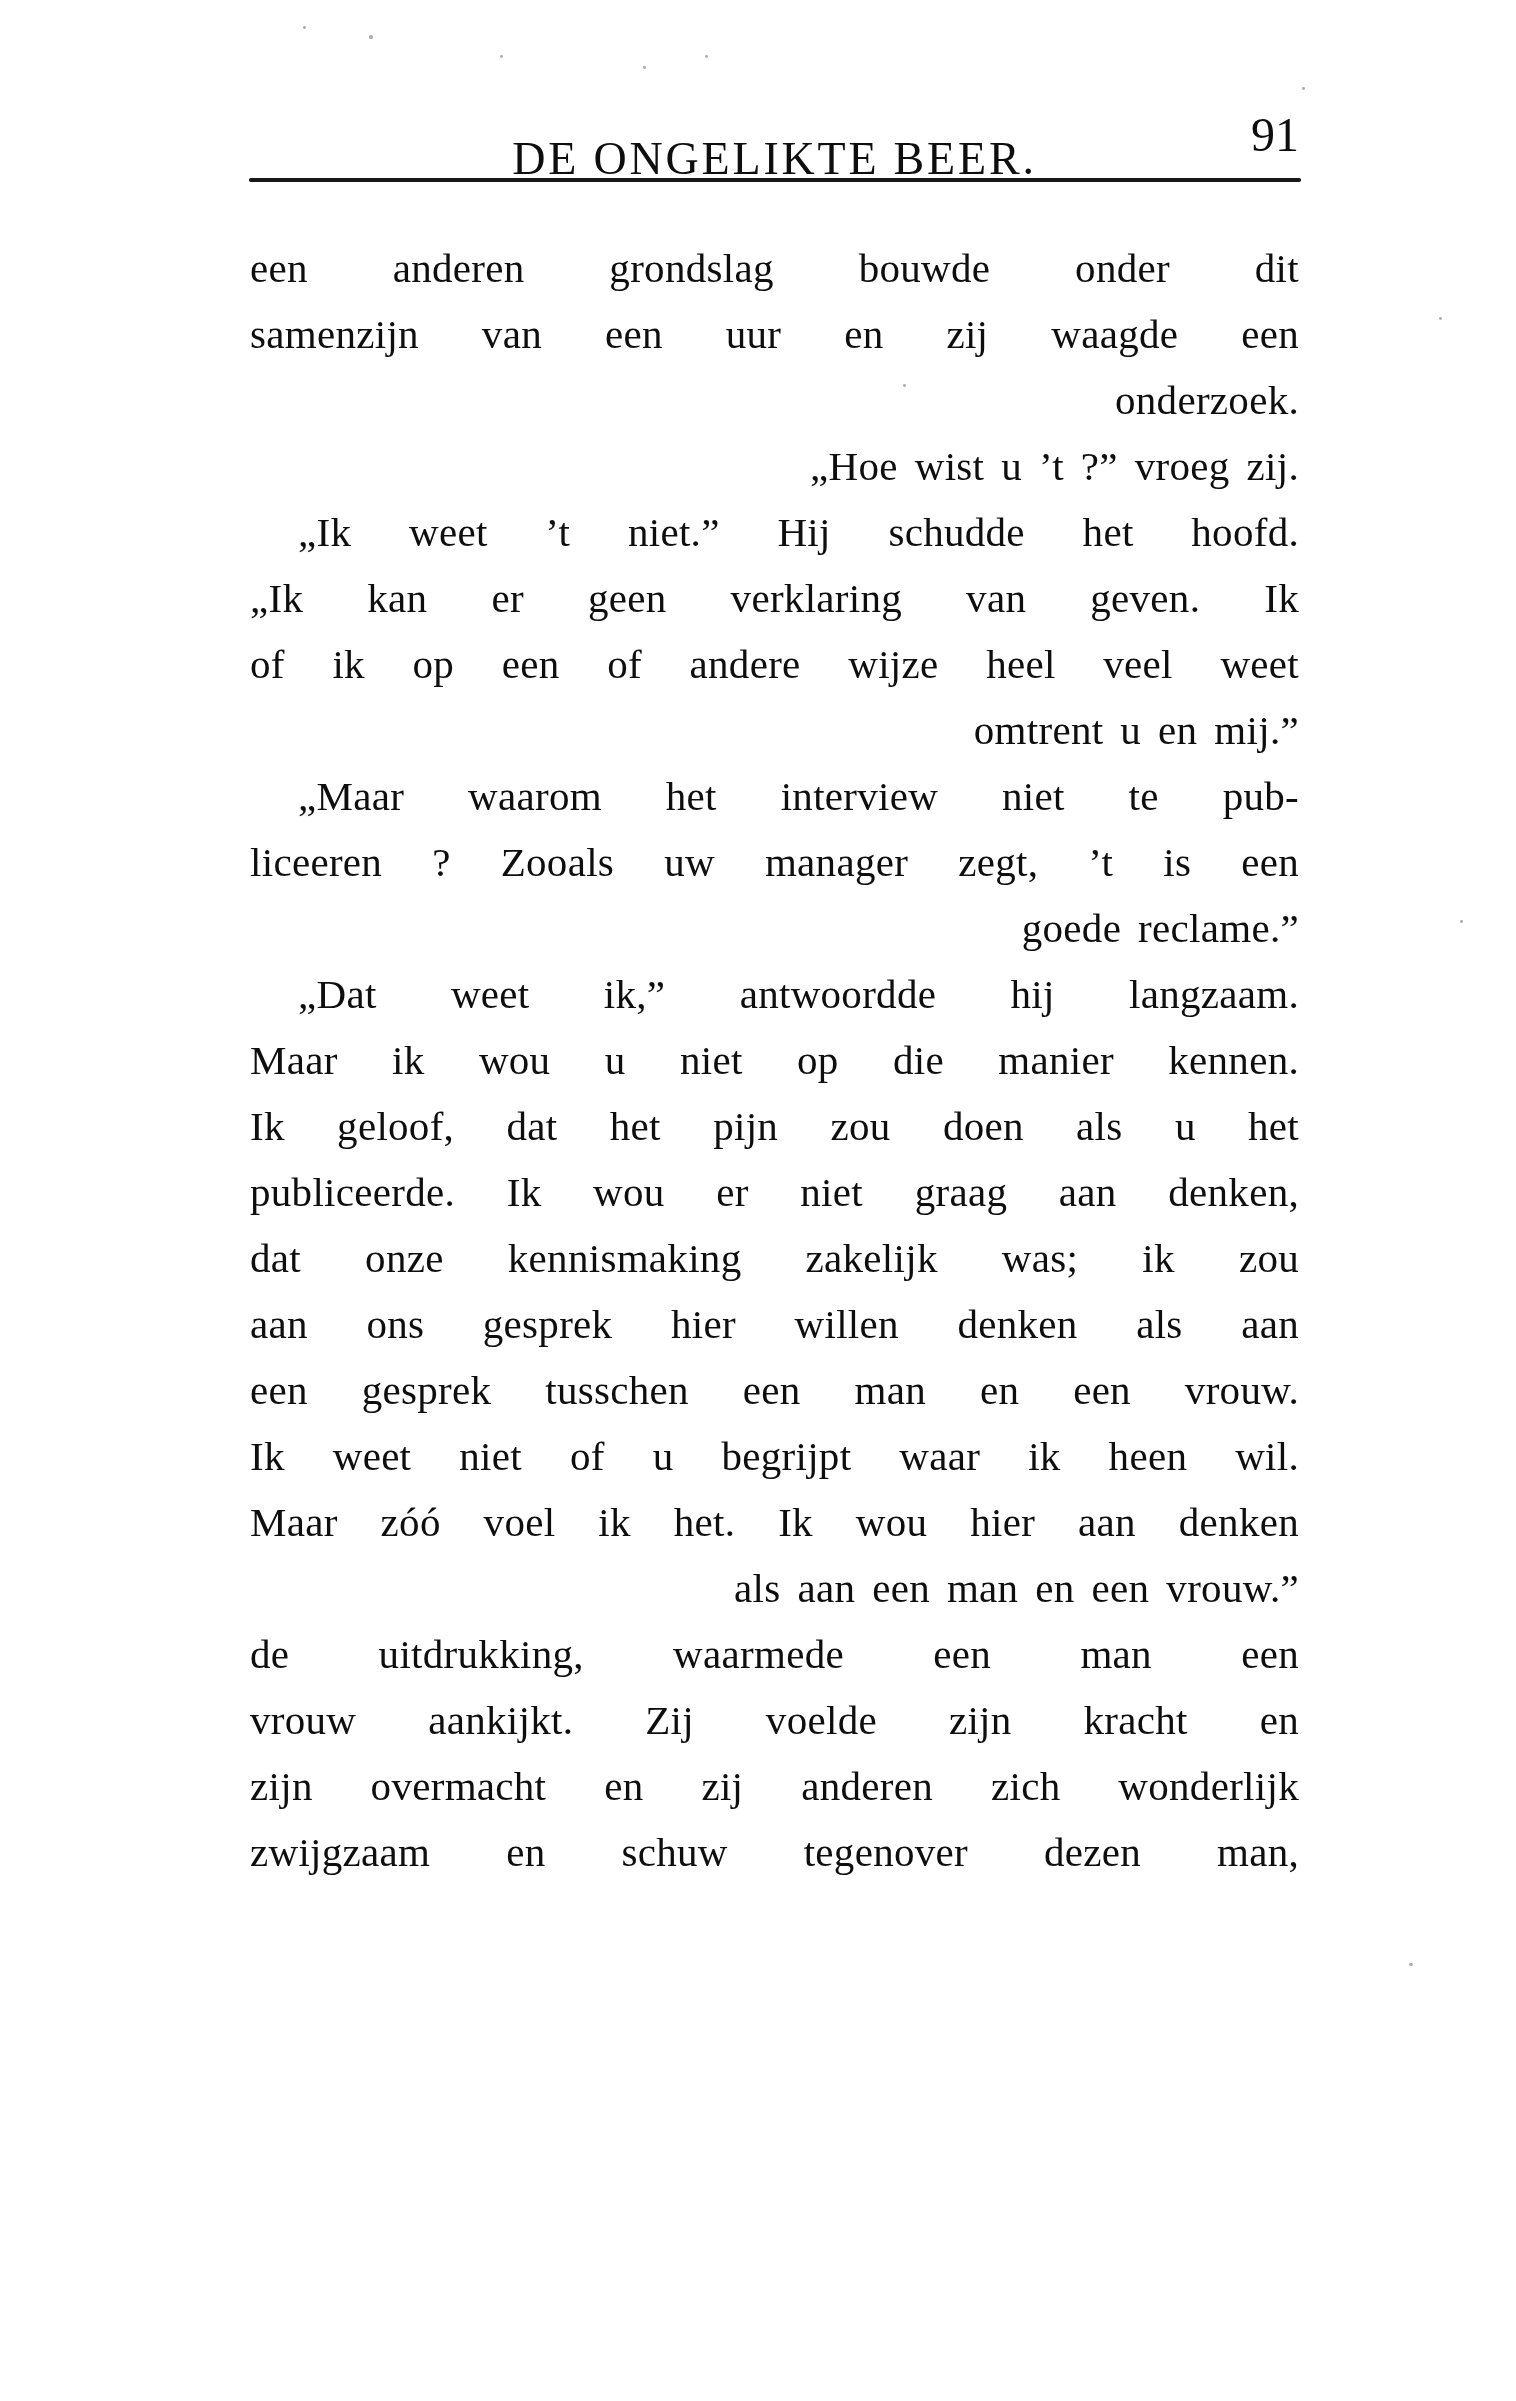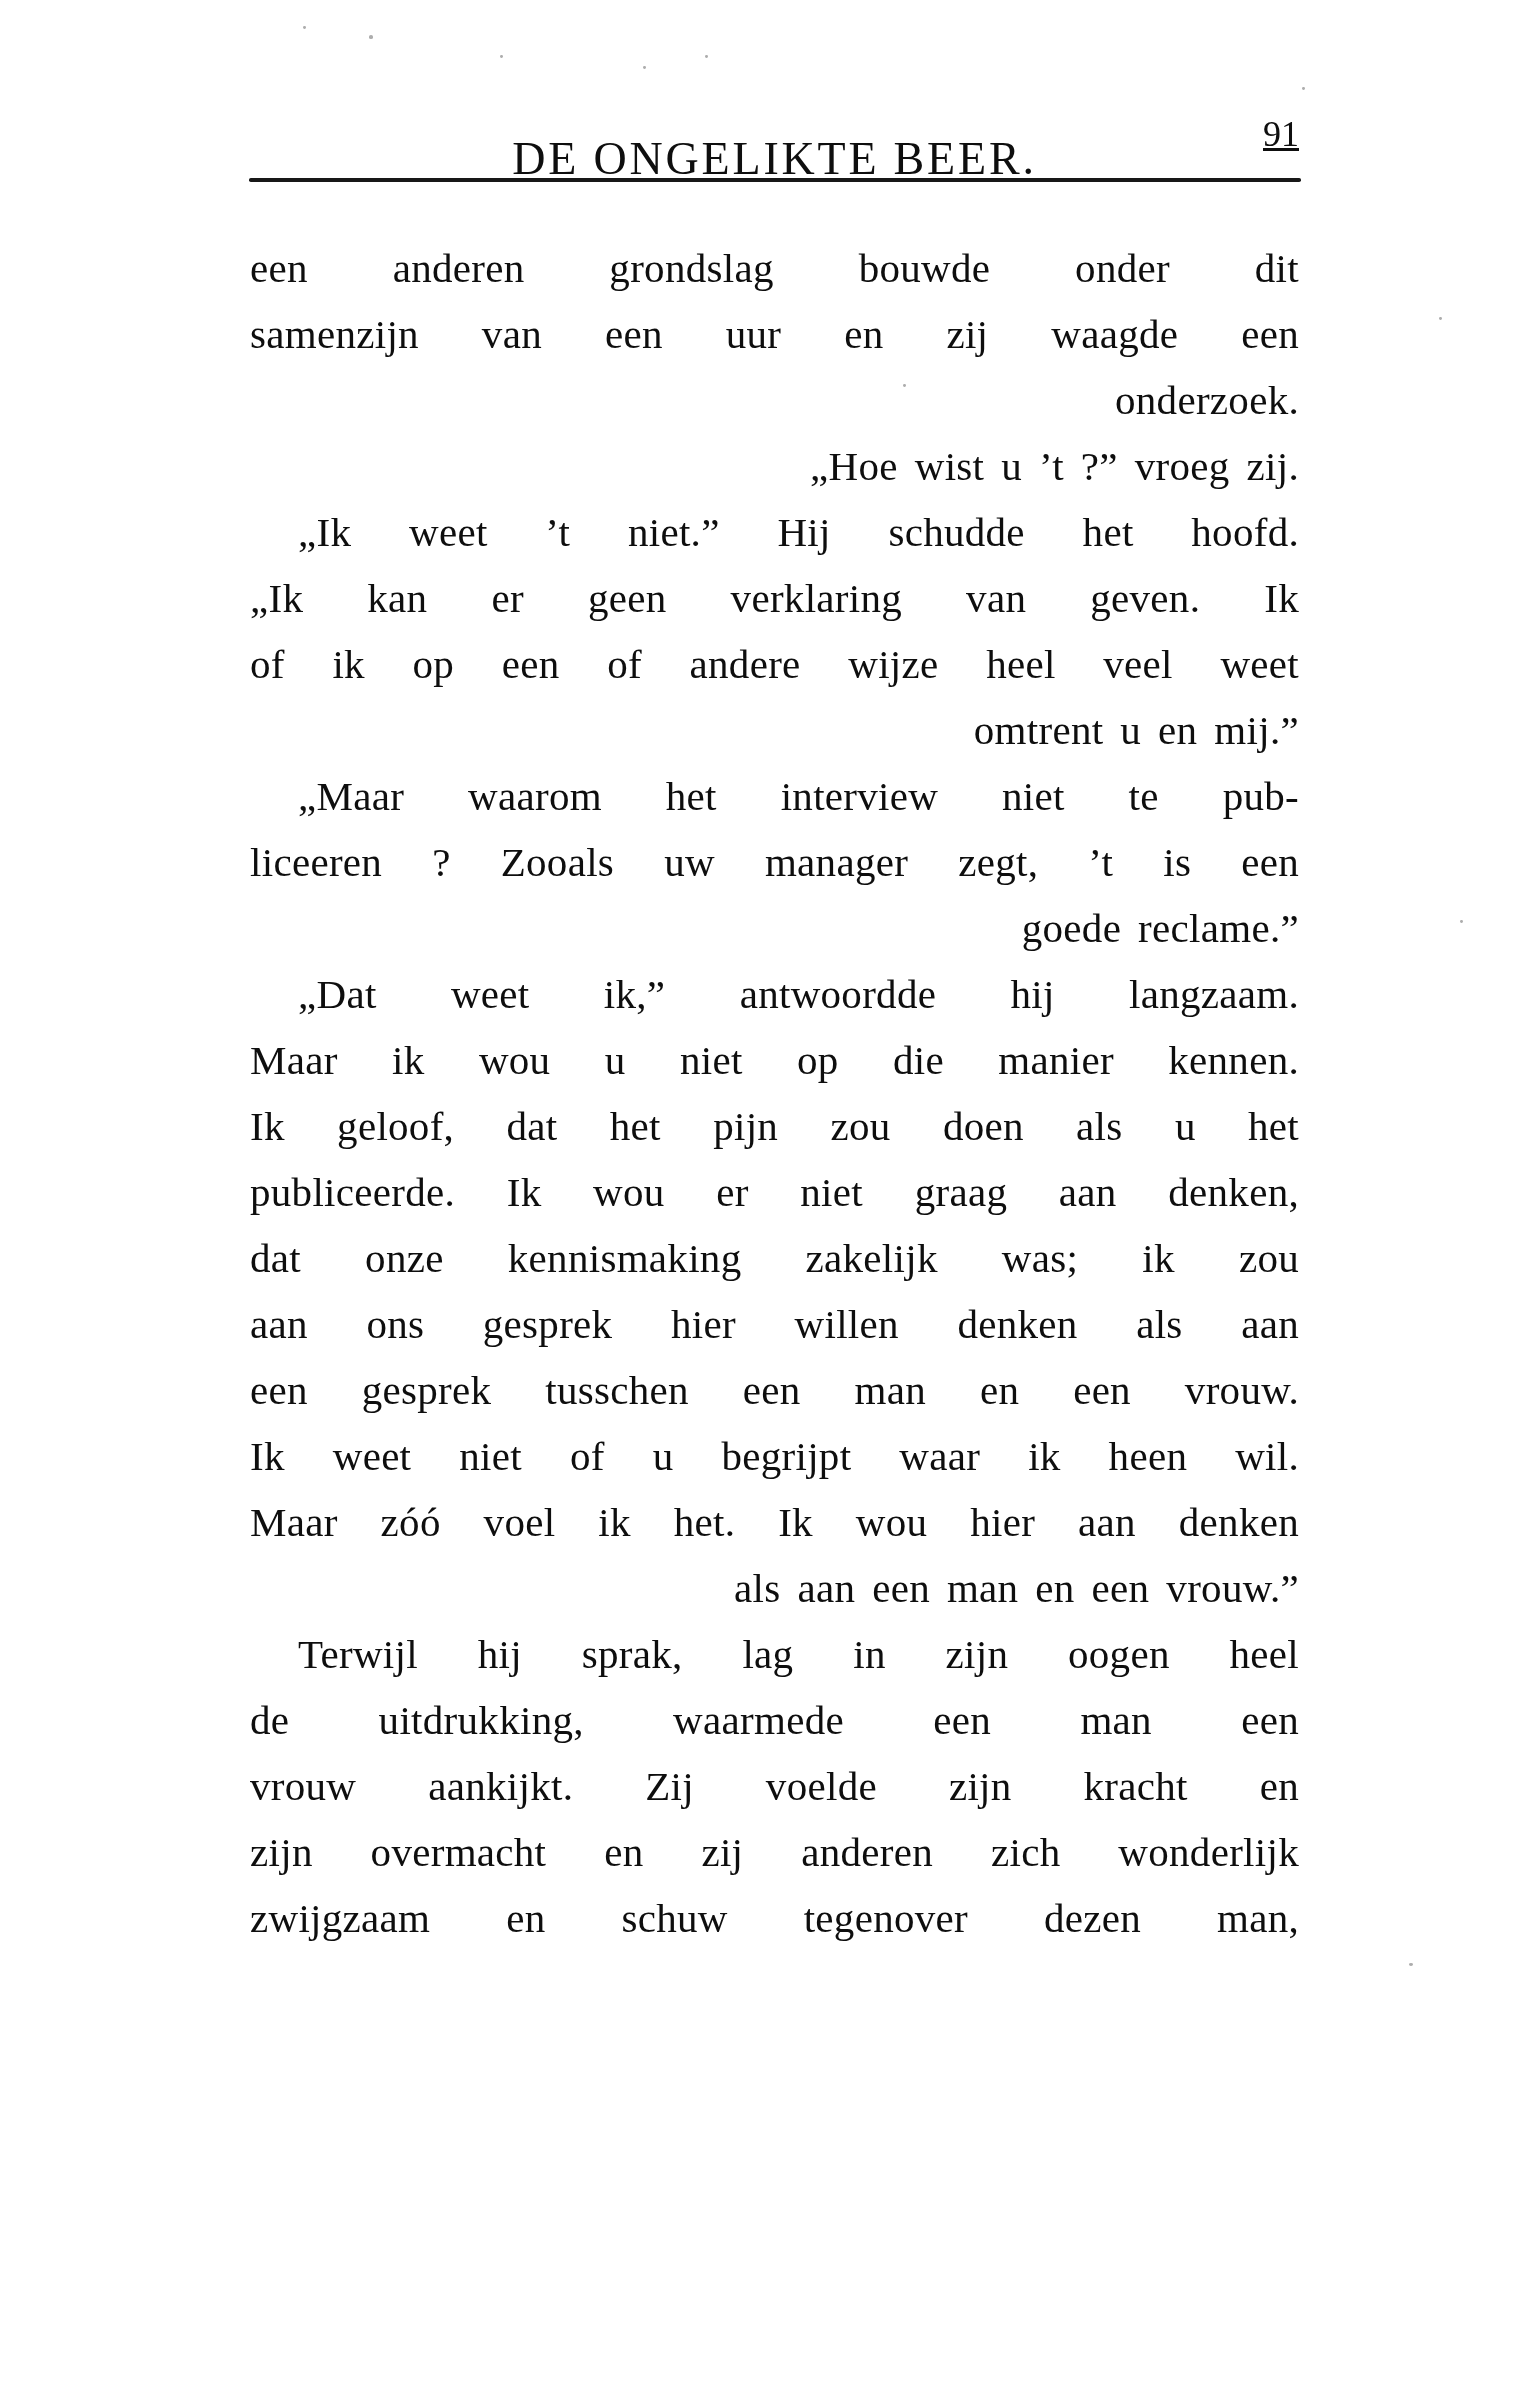--- a/index.html
+++ b/index.html
@@ -26,23 +26,22 @@
     font-size: 46px;
     line-height: 57px;
     letter-spacing: 2.8px;
     white-space: nowrap;
     margin-top: 24px;
   }
   .page-number {
     position: absolute;
     right: 0;
     top: 0;
-    font-size: 36px;
+    font-size: 48px;
     line-height: 57px;
-    text-decoration: underline;
   }
   .rule {
     position: absolute;
     left: 249px;
     top: 178px;
     width: 1052px;
     height: 3.7px;
     background: #181818;
     border-radius: 1.8px;
   }
@@ -103,21 +102,20 @@
       <div class="line j indent">„Dat weet ik,” antwoordde hij langzaam.</div>
       <div class="line j">Maar ik wou u niet op die manier kennen.</div>
       <div class="line j">Ik geloof, dat het pijn zou doen als u het</div>
       <div class="line j">publiceerde. Ik wou er niet graag aan denken,</div>
       <div class="line j">dat onze kennismaking zakelijk was; ik zou</div>
       <div class="line j">aan ons gesprek hier willen denken als aan</div>
       <div class="line j">een gesprek tusschen een man en een vrouw.</div>
       <div class="line j">Ik weet niet of u begrijpt waar ik heen wil.</div>
       <div class="line j">Maar zóó voel ik het. Ik wou hier aan denken</div>
       <div class="line short">als aan een man en een vrouw.”</div>
-      <div class="line j indent">Terwijl hij sprak, lag in zijn oogen heel</div>
       <div class="line j">de uitdrukking, waarmede een man een</div>
       <div class="line j">vrouw aankijkt. Zij voelde zijn kracht en</div>
       <div class="line j">zijn overmacht en zij anderen zich wonderlijk</div>
       <div class="line j">zwijgzaam en schuw tegenover dezen man,</div>
     </div>
 
   <div class="speck" style="left:369px; top:35px;  width:3.7px; height:3.7px;"></div>
   <div class="speck" style="left:500px; top:55px;  width:2.8px; height:2.8px;"></div>
   <div class="speck" style="left:643px; top:66px;  width:2.8px; height:2.8px;"></div>
   <div class="speck" style="left:705px; top:55px;  width:2.8px; height:2.8px;"></div>

